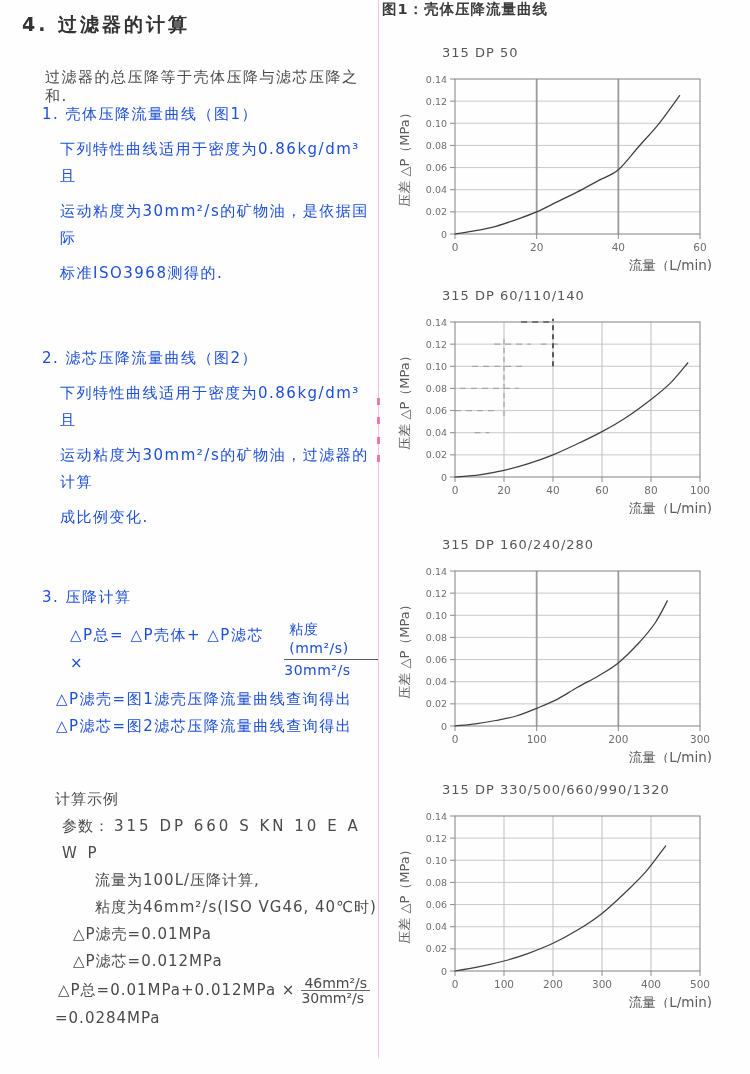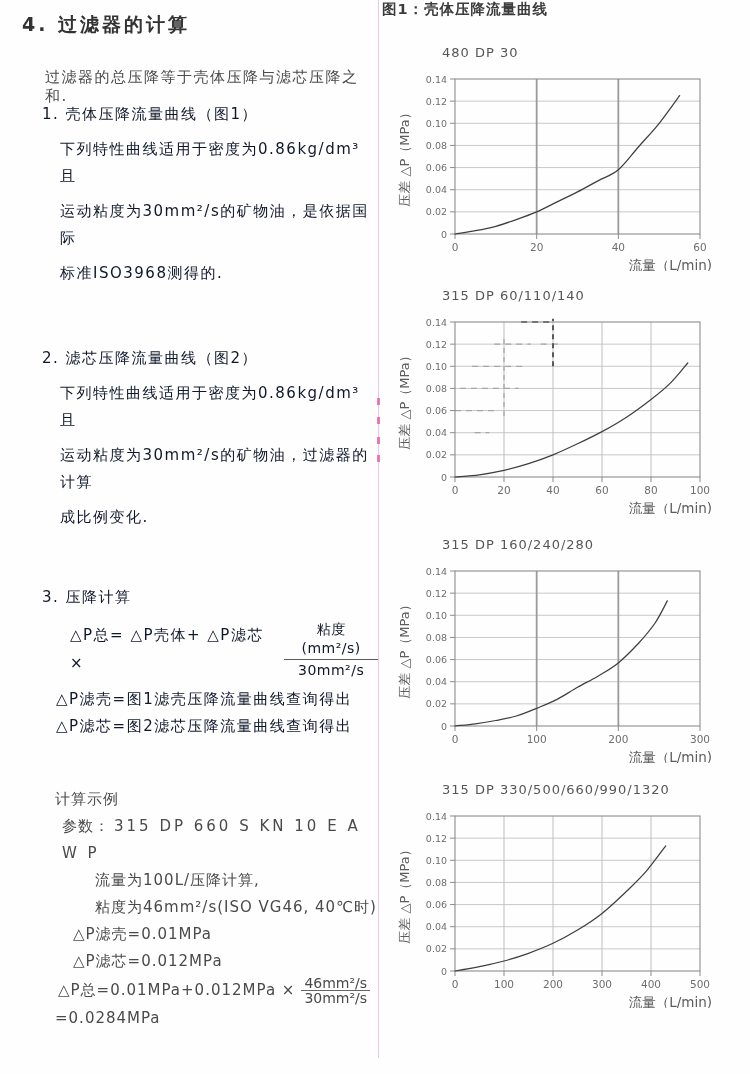--- a/index.html
+++ b/index.html
@@ -5,28 +5,28 @@
   html,body{margin:0;padding:0;background:#ffffff;}
   body{width:750px;height:1074px;overflow:hidden;
        font-family:"DejaVu Sans",sans-serif;color:#474747;}
   .page{position:relative;width:750px;height:1074px;background:#fefefe;}
 
   
   .left-col{position:absolute;left:0;top:0;width:378px;height:1074px;}
   .doc-title{position:absolute;left:22px;top:12px;font-size:19px;font-weight:bold;
              color:#333;letter-spacing:3px;}
   .intro{position:absolute;left:45px;top:68px;font-size:15px;letter-spacing:1.5px;color:#4a4a4a;}
-  .sec{position:absolute;font-size:15px;letter-spacing:1.5px;color:#0f172a;line-height:27.5px;}
+  .sec{position:absolute;font-size:15px;letter-spacing:1.5px;color:#1d4ed8;line-height:27.5px;}
   .sec .heading{margin:0;}
   .sec .line{margin-left:18px;margin-top:7px;}
   #sec1{left:42px;top:101px;}
   #sec2{left:42px;top:345px;}
   #sec3{left:42px;top:584px;}
   .formula-row{display:flex;align-items:center;margin:8px 0 6px 28px;font-size:15px;}
-  .frac{display:inline-flex;flex-direction:column;text-align:center;margin-left:10px;
+  .frac{display:inline-flex;flex-direction:column;margin-left:10px;
         font-size:14px;letter-spacing:0.5px;line-height:19px;}
   .frac .num{border-bottom:1.3px solid #5a5a5a;padding:0 5px 1px;}
   .frac .den{padding-top:1px;}
   .note{margin-left:14px;}
 
   .example{position:absolute;left:55px;top:786px;font-size:15px;letter-spacing:1px;
            color:#4a4a4a;line-height:27px;}
   .example .param-row{margin-left:7px;}
   .example .param-code{letter-spacing:3px;margin-left:4px;}
   .example .subline{margin-left:40px;}
@@ -109,21 +109,21 @@
   <div class="fold-line"></div>
   <div class="fold-dash" style="top:398px"></div>
   <div class="fold-dash" style="top:417px"></div>
   <div class="fold-dash" style="top:437px"></div>
   <div class="fold-dash" style="top:455px"></div>
 
   <div class="right-col">
     <div class="figure-title">图1：壳体压降流量曲线</div>
 
     <div class="chart" id="chart0">
-      <div class="chart-subtitle">480 DP 30</div>
+      <div class="chart-subtitle">315 DP 50</div>
       <svg width="340" height="200" viewBox="0 0 340 200">
           <line x1="66" x2="311" y1="140.85714285714286" y2="140.85714285714286" stroke="#c9c9c9" stroke-width="1"></line>
           <line x1="66" x2="311" y1="118.71428571428572" y2="118.71428571428572" stroke="#c9c9c9" stroke-width="1"></line>
           <line x1="66" x2="311" y1="96.57142857142858" y2="96.57142857142858" stroke="#c9c9c9" stroke-width="1"></line>
           <line x1="66" x2="311" y1="74.42857142857143" y2="74.42857142857143" stroke="#c9c9c9" stroke-width="1"></line>
           <line x1="66" x2="311" y1="52.28571428571428" y2="52.28571428571428" stroke="#c9c9c9" stroke-width="1"></line>
           <line x1="66" x2="311" y1="30.142857142857167" y2="30.142857142857167" stroke="#c9c9c9" stroke-width="1"></line>
           <line x1="147.66666666666666" x2="147.66666666666666" y1="8" y2="163" stroke="#9a9a9a" stroke-width="1.8"></line>
           <line x1="229.33333333333331" x2="229.33333333333331" y1="8" y2="163" stroke="#9a9a9a" stroke-width="1.8"></line>
           <rect x="66" y="8" width="245" height="155" fill="none" stroke="#8c8c8c" stroke-width="1.1"></rect>

